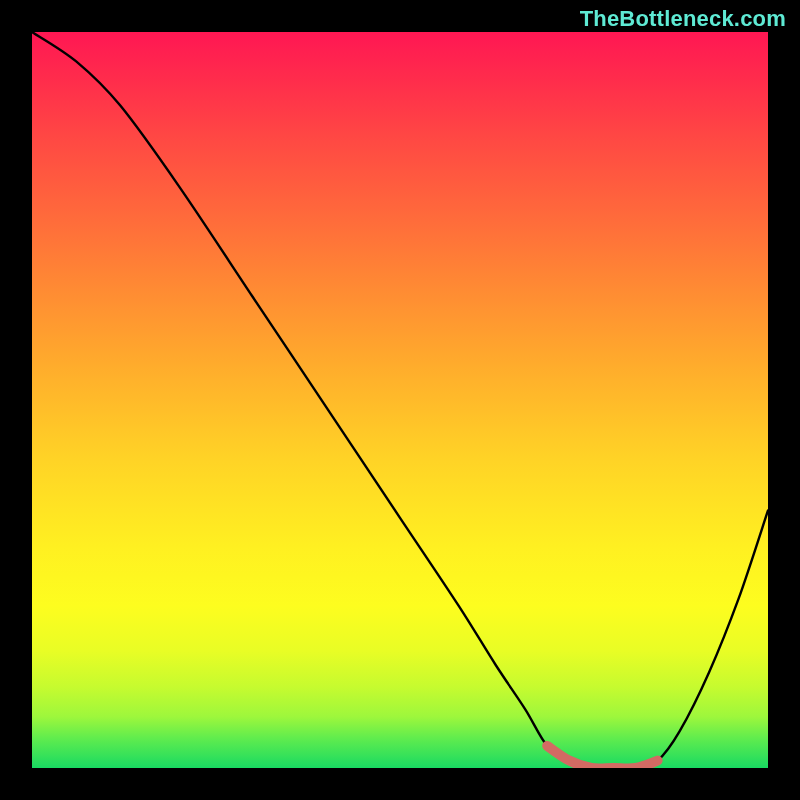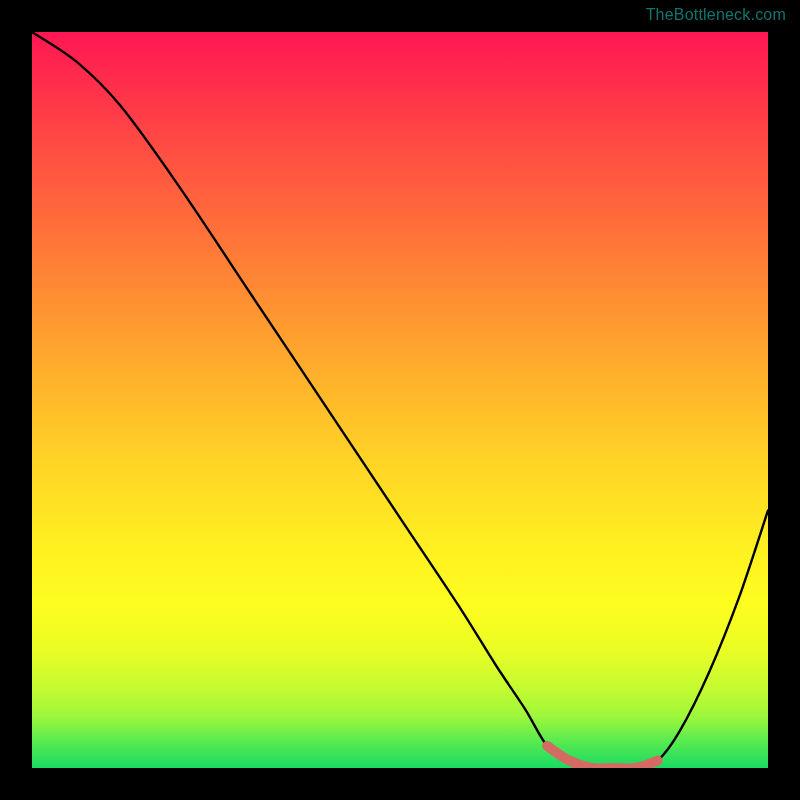--- a/index.html
+++ b/index.html
@@ -38,24 +38,24 @@
       #c6fb2f 89%,
       #9ef73c 93%,
       #5fec4e 96%,
       #19da62 100%
     );
   }
   .watermark {
     position: absolute;
     top: 6px;
     right: 14px;
-    color: #0f766e;
-    font-size: 16px;
+    color: #5eead4;
+    font-size: 22px;
     letter-spacing: 0.2px;
-    font-weight: 400;
+    font-weight: 700;
     user-select: none;
   }
   svg.curve {
     position: absolute;
     left: 0;
     top: 0;
     width: 736px;
     height: 736px;
   }
 </style>

